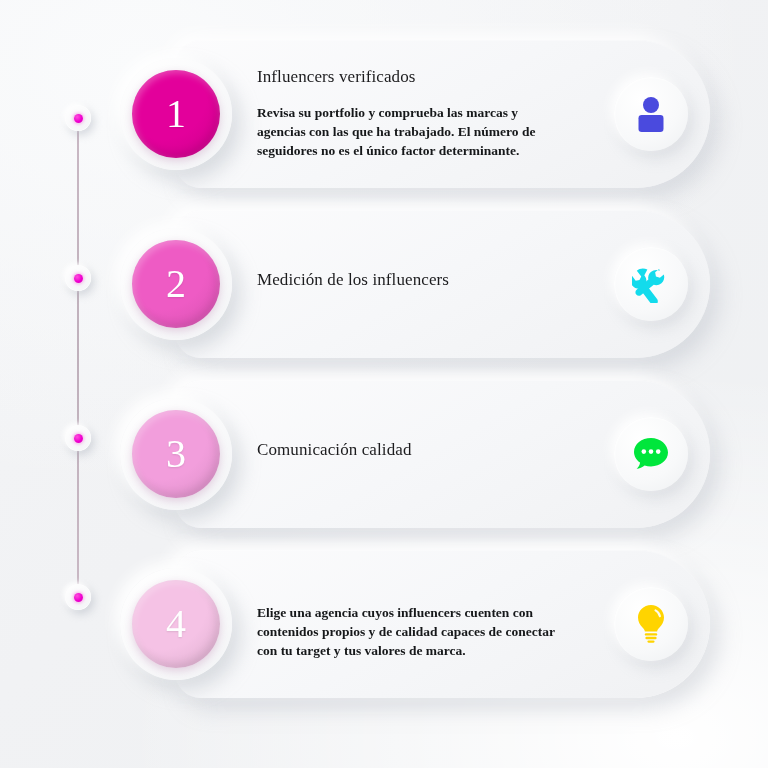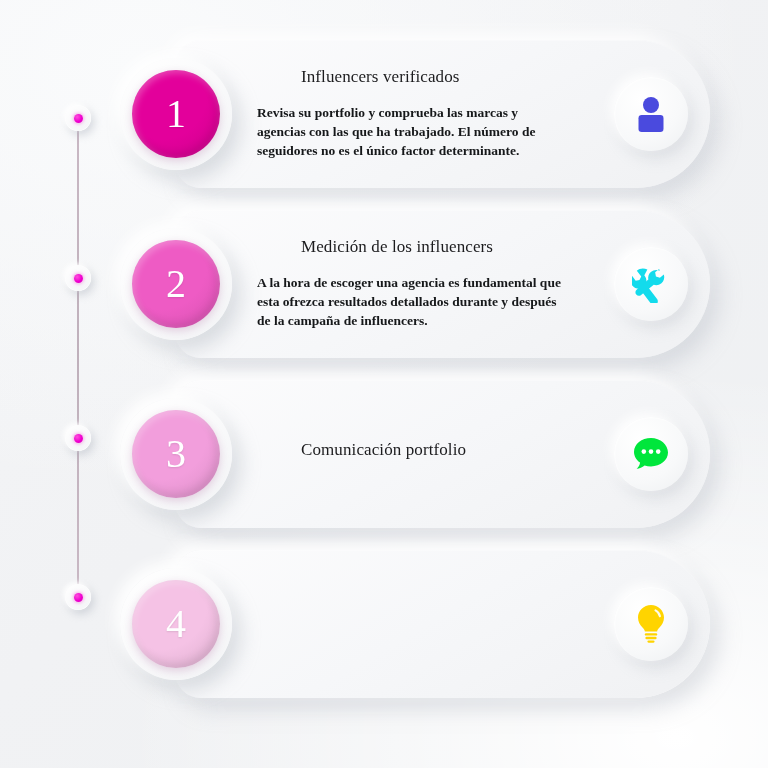--- a/index.html
+++ b/index.html
@@ -130,21 +130,20 @@
     transform: translateY(-50%);
   }
 
   .card-title {
     font-size: 17px;
     font-weight: 400;
     color: #1c1c1e;
     letter-spacing: 0.1px;
     margin-bottom: 9px;
     white-space: nowrap;
-    margin-left: 44px;
   }
 
   .card-body {
     font-size: 13.5px;
     font-weight: 700;
     line-height: 1.42;
     color: #16181a;
     max-width: 312px;
     margin-top: 16px;
   }
@@ -210,21 +209,20 @@
     </div>
   </div>
 
   <div class="card" style="top:210px">
     <div class="card-inner">
       <div class="num-wrap">
         <div class="num-circle" style="background: radial-gradient(circle at 34% 28%, rgb(238, 91, 196) 0%, rgb(238, 91, 196) 52%, rgba(0, 0, 0, 0.1) 100%), rgb(238, 91, 196);">2</div>
       </div>
       <div class="text-col">
         <div class="card-title">Medición de los influencers</div>
-        <div class="card-body">A la hora de escoger una agencia es fundamental que esta ofrezca resultados detallados durante y después de la campaña de influencers.</div>
       </div>
       <div class="icon-wrap">
         <span>
           <svg width="38" height="38" viewBox="0 0 38 38" fill="none">
             <g fill="#13dbec">
               <path d="M13.4 5.2c-3.6-1.3-7.8-.4-10.3 2.6l5.2 5.2-1.3 3.6-3.6 1.3-5-5c-1.4 3.4-.6 7.4 2 10 2.2 2.2 5.3 3 8.1 2.4l13.2 13.2c1.5 1.5 3.9 1.5 5.4 0 1.5-1.5 1.5-3.9 0-5.4L13.9 19.9c.7-2.9-.1-6-2.4-8.3-.1-.1-.2-.2-.3-.3l2.2-6.1z" transform="rotate(8 19 19)"></path>
             </g>
             <g fill="#13dbec">
               <path d="M24.6 32.8c3.6 1.3 7.8.4 10.3-2.6l-5.2-5.2 1.3-3.6 3.6-1.3 5 5c1.4-3.4.6-7.4-2-10-2.2-2.2-5.3-3-8.1-2.4l-1.9 1.9 6 6-4.9 4.9-6-6-1.8 1.8c-.7 2.9.1 6 2.4 8.3.1.1.2.2.3.3l-.9 2.9z" transform="rotate(8 19 19)" opacity="0"></path>
             </g>
@@ -234,41 +232,42 @@
       </div>
     </div>
   </div>
 
   <div class="card" style="top:380px">
     <div class="card-inner">
       <div class="num-wrap">
         <div class="num-circle" style="background: radial-gradient(circle at 34% 28%, rgb(242, 158, 220) 0%, rgb(242, 158, 220) 52%, rgba(0, 0, 0, 0.1) 100%), rgb(242, 158, 220);">3</div>
       </div>
       <div class="text-col">
-        <div class="card-title">Comunicación portfolio</div>
+        <div class="card-title">Comunicación calidad</div>
       </div>
       <div class="icon-wrap">
         <span>
           <svg width="38" height="36" viewBox="0 0 38 36" fill="none">
             <path d="M19 2C9.6 2 2 8.2 2 15.9c0 4.3 2.4 8.1 6.1 10.7-.3 2.4-1.6 4.6-3.5 6.2 2.9-.3 5.7-1.5 8-3.3 1.9.6 4.1.9 6.4.9 9.4 0 17-6.2 17-13.9S28.4 2 19 2z" fill="#00e63c"></path>
             <circle cx="11.8" cy="15.6" r="2.3" fill="#ffffff"></circle>
             <circle cx="19" cy="15.6" r="2.3" fill="#ffffff"></circle>
             <circle cx="26.2" cy="15.6" r="2.3" fill="#ffffff"></circle>
           </svg>
         </span>
       </div>
     </div>
   </div>
 
   <div class="card" style="top:550px">
     <div class="card-inner">
       <div class="num-wrap">
         <div class="num-circle" style="background: radial-gradient(circle at 34% 28%, rgb(245, 194, 229) 0%, rgb(245, 194, 229) 52%, rgba(0, 0, 0, 0.1) 100%), rgb(245, 194, 229);">4</div>
       </div>
       <div class="text-col">
+        <div class="card-body">Elige una agencia cuyos influencers cuenten con contenidos propios y de calidad capaces de conectar con tu target y tus valores de marca.</div>
       </div>
       <div class="icon-wrap">
         <span>
           <svg width="32" height="40" viewBox="0 0 32 40" fill="none">
             <path d="M16 1C8.8 1 3 6.6 3 13.5c0 4.2 2.1 7.6 4.5 9.9 1.4 1.4 2.2 2.7 2.4 4.1h12.2c.2-1.4 1-2.7 2.4-4.1C26.9 21.1 29 17.7 29 13.5 29 6.6 23.2 1 16 1z" fill="#ffd400"></path>
             <path d="M20.5 6.4c2.3 1.2 3.9 3.3 4.4 5.8" stroke="#ffffff" stroke-width="2.1" stroke-linecap="round" fill="none" opacity="0.92"></path>
             <rect x="9.8" y="29.2" width="12.4" height="2.4" rx="1.2" fill="#ffd400"></rect>
             <rect x="10.4" y="32.8" width="11.2" height="2.4" rx="1.2" fill="#ffd400"></rect>
             <rect x="12.4" y="36.4" width="7.2" height="2.3" rx="1.15" fill="#ffd400"></rect>
           </svg>

